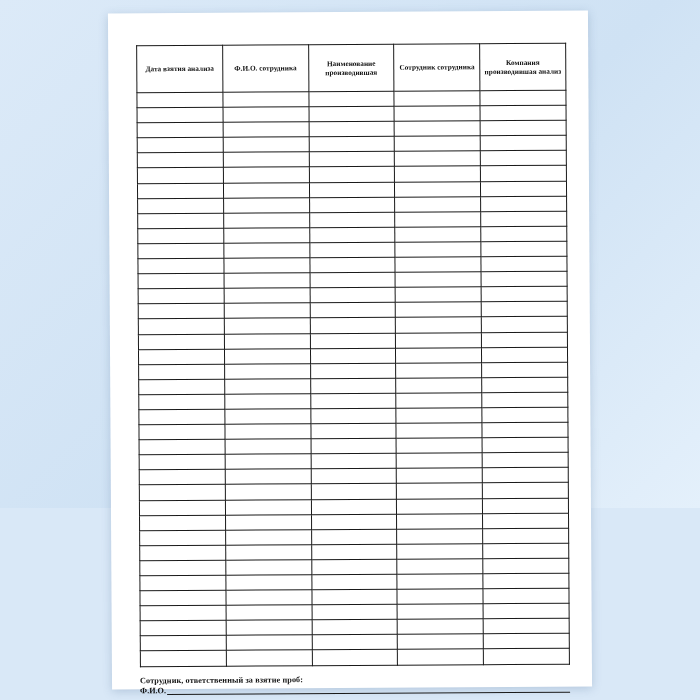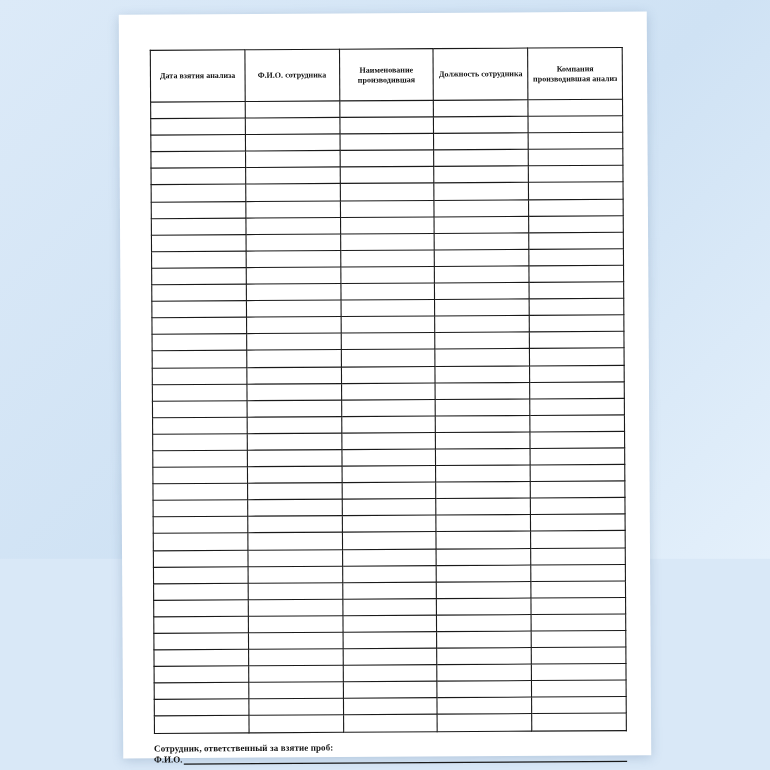--- a/index.html
+++ b/index.html
@@ -101,21 +101,21 @@
 <div class="scene">
   <div class="page">
     <div class="page-inner">
 
       <table class="sheet">
         <thead>
           <tr>
             <th class="col1">Дата взятия анализа</th>
             <th class="col2">Ф.И.О. сотрудника</th>
             <th class="col3">Наименование производившая</th>
-            <th class="col4">Должность сотрудника</th>
+            <th class="col4">Сотрудник сотрудника</th>
             <th class="col5">Компания производившая анализ</th>
           </tr>
         </thead>
         <tbody id="table-body">
             <tr class="row">
               <td class="col1"></td>
               <td class="col2"></td>
               <td class="col3"></td>
               <td class="col4"></td>
               <td class="col5"></td>

